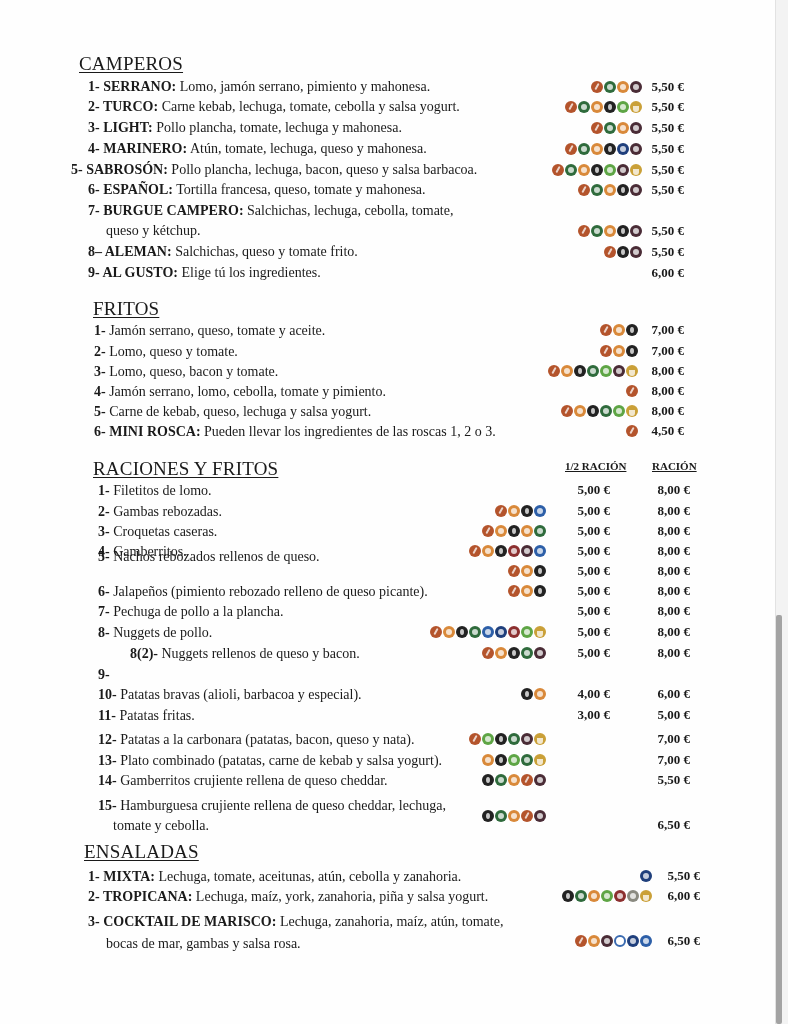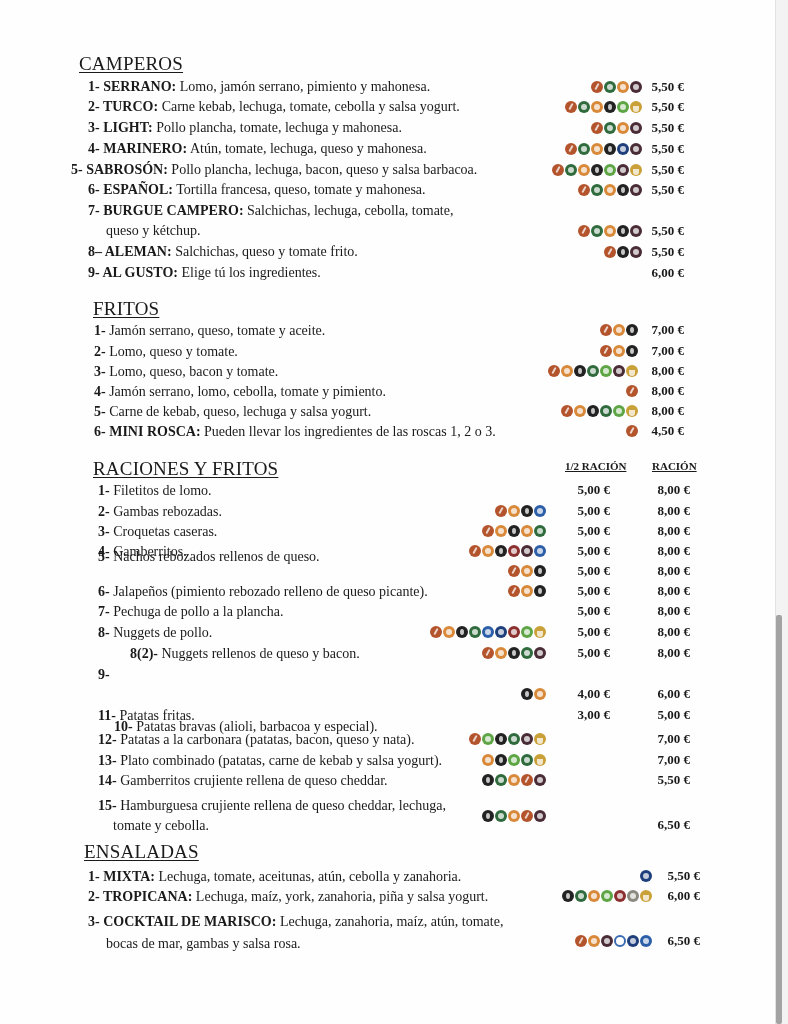--- a/index.html
+++ b/index.html
@@ -249,21 +249,21 @@
       <div class="icons" style="top: 646px; right: 230px;">
         <span class="ic R"></span>
         <span class="ic O"></span>
         <span class="ic K"></span>
         <span class="ic G"></span>
         <span class="ic P"></span>
       </div>
       <div class="price" style="right: 166px; top: 645px;">5,00 €</div>
       <div class="price" style="right: 86px; top: 645px;">8,00 €</div>
       <div class="row" style="left: 98px; top: 666px;"><b>9-</b><span></span></div>
-      <div class="row" style="left: 114px; top: 686px; margin-top: 32px;"><b>10-</b><span> Patatas bravas (alioli, barbacoa y especial).</span></div>
+      <div class="row" style="left: 98px; top: 686px;"><b>10-</b><span> Patatas bravas (alioli, barbacoa y especial).</span></div>
       <div class="icons" style="top: 687px; right: 230px;">
         <span class="ic K"></span>
         <span class="ic O"></span>
       </div>
       <div class="price" style="right: 166px; top: 686px;">4,00 €</div>
       <div class="price" style="right: 86px; top: 686px;">6,00 €</div>
       <div class="row" style="left: 98px; top: 707px;"><b>11-</b><span> Patatas fritas.</span></div>
       <div class="price" style="right: 166px; top: 707px;">3,00 €</div>
       <div class="price" style="right: 86px; top: 707px;">5,00 €</div>
       <div class="row" style="left: 98px; top: 731px;"><b>12-</b><span> Patatas a la carbonara (patatas, bacon, queso y nata).</span></div>

